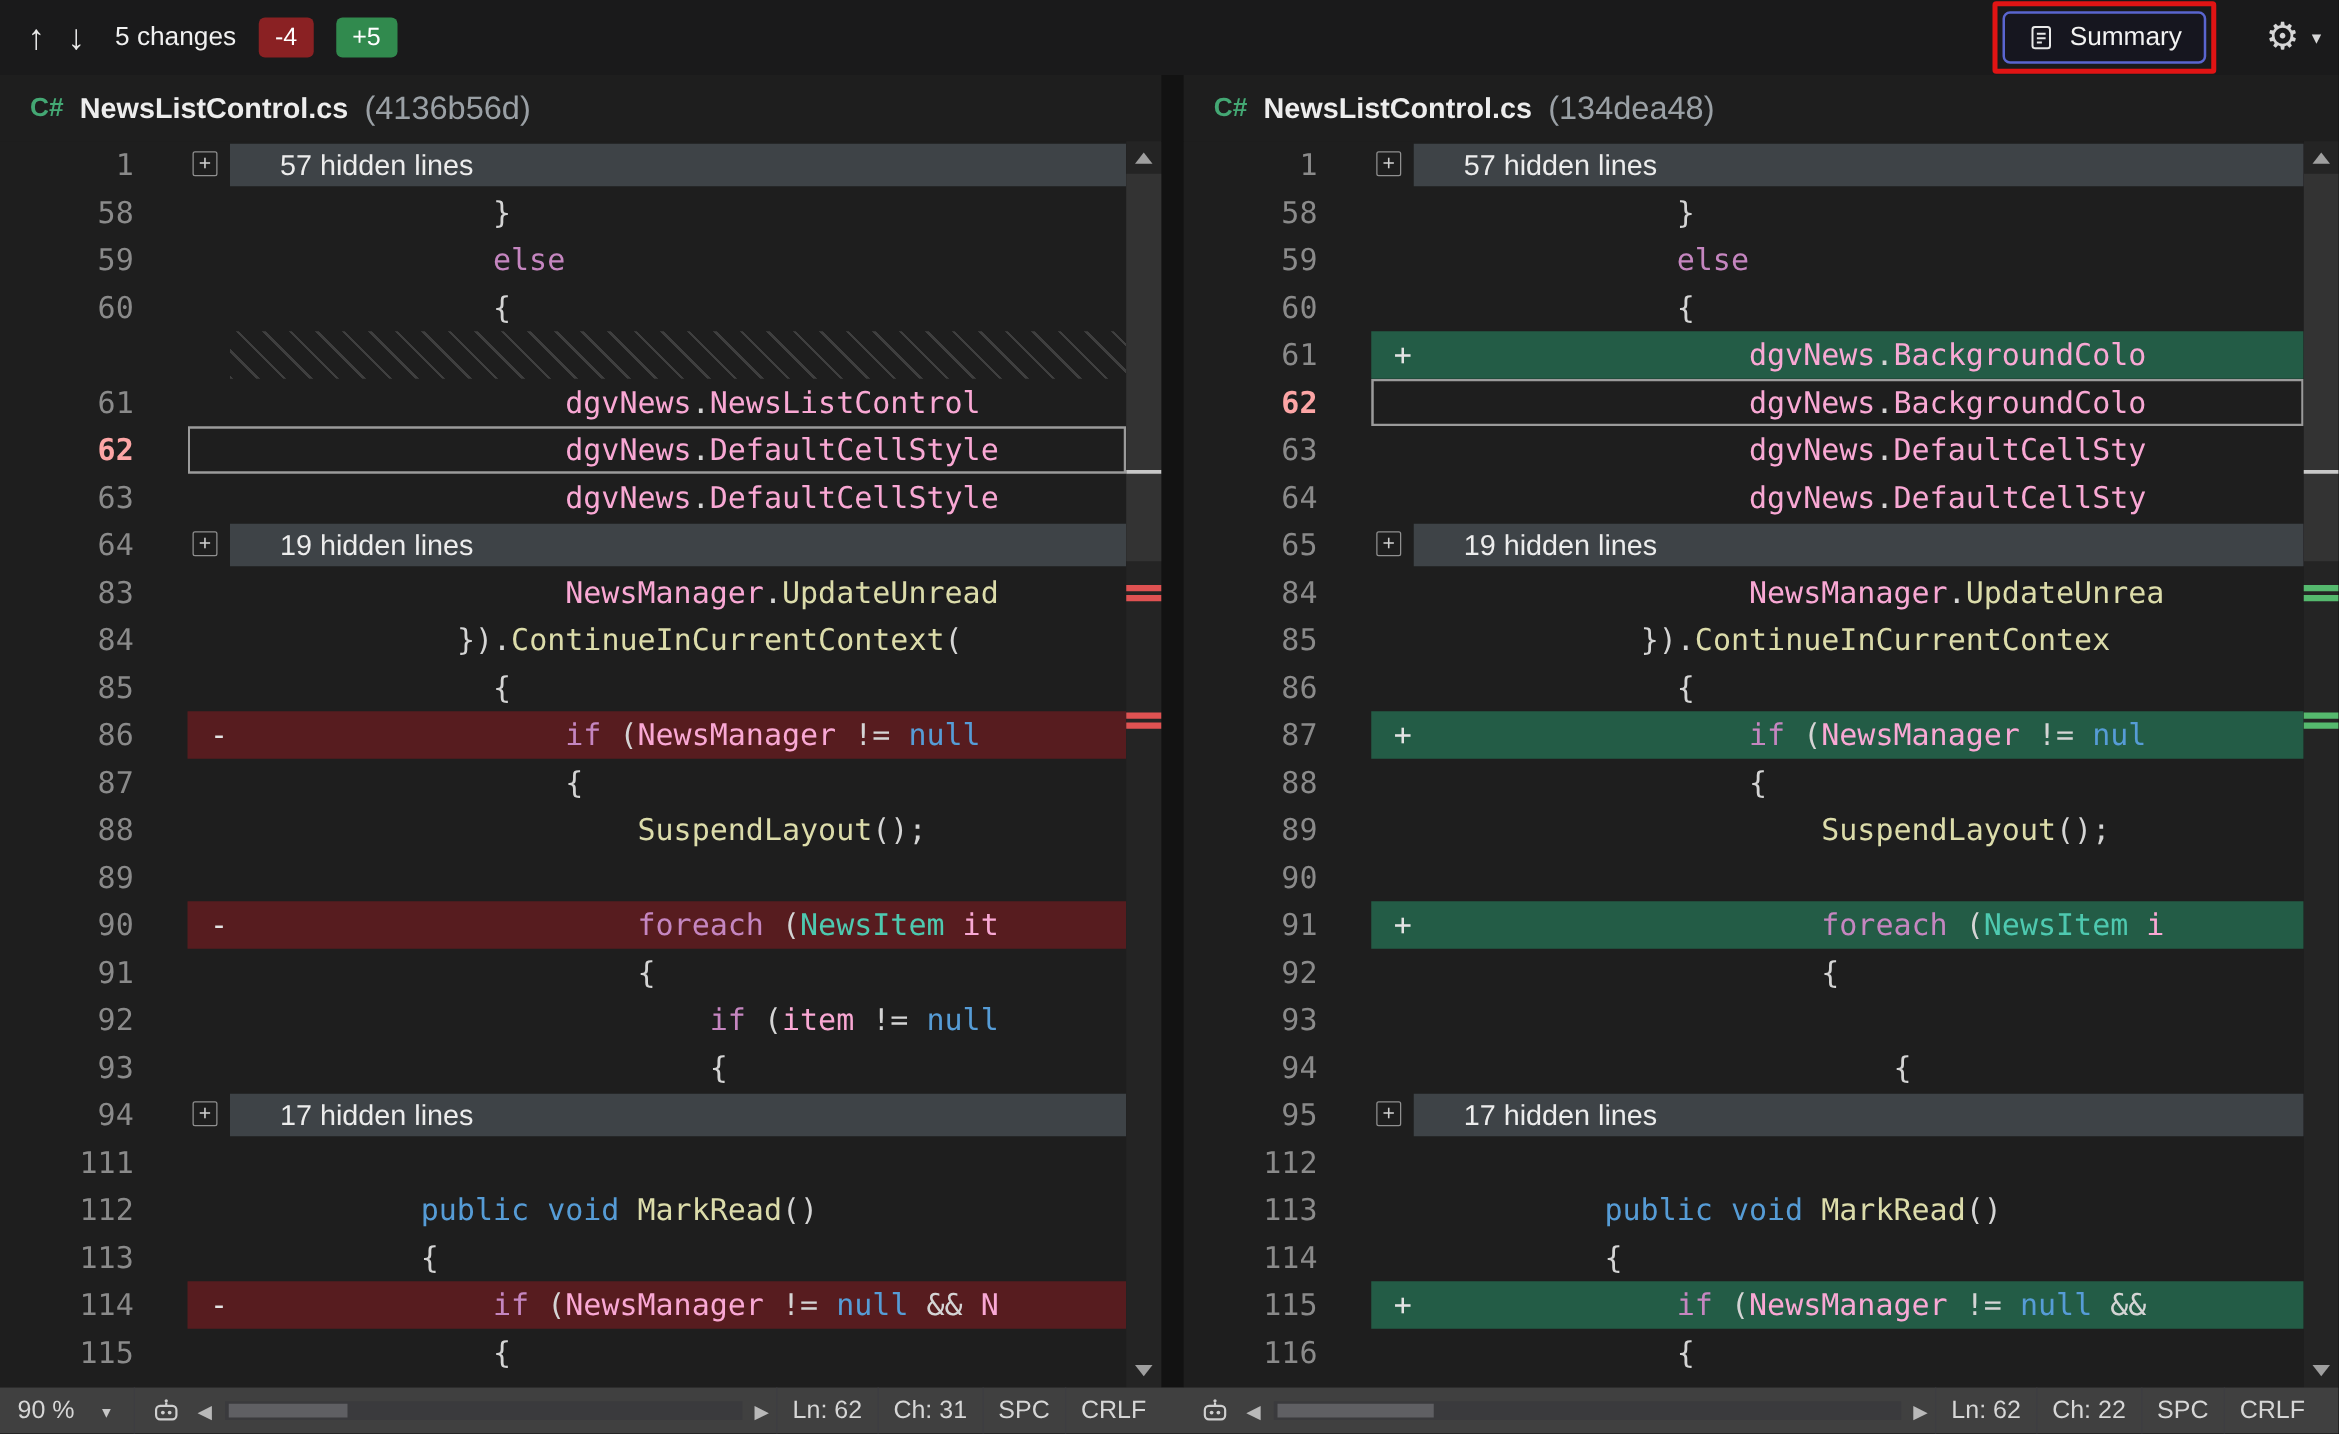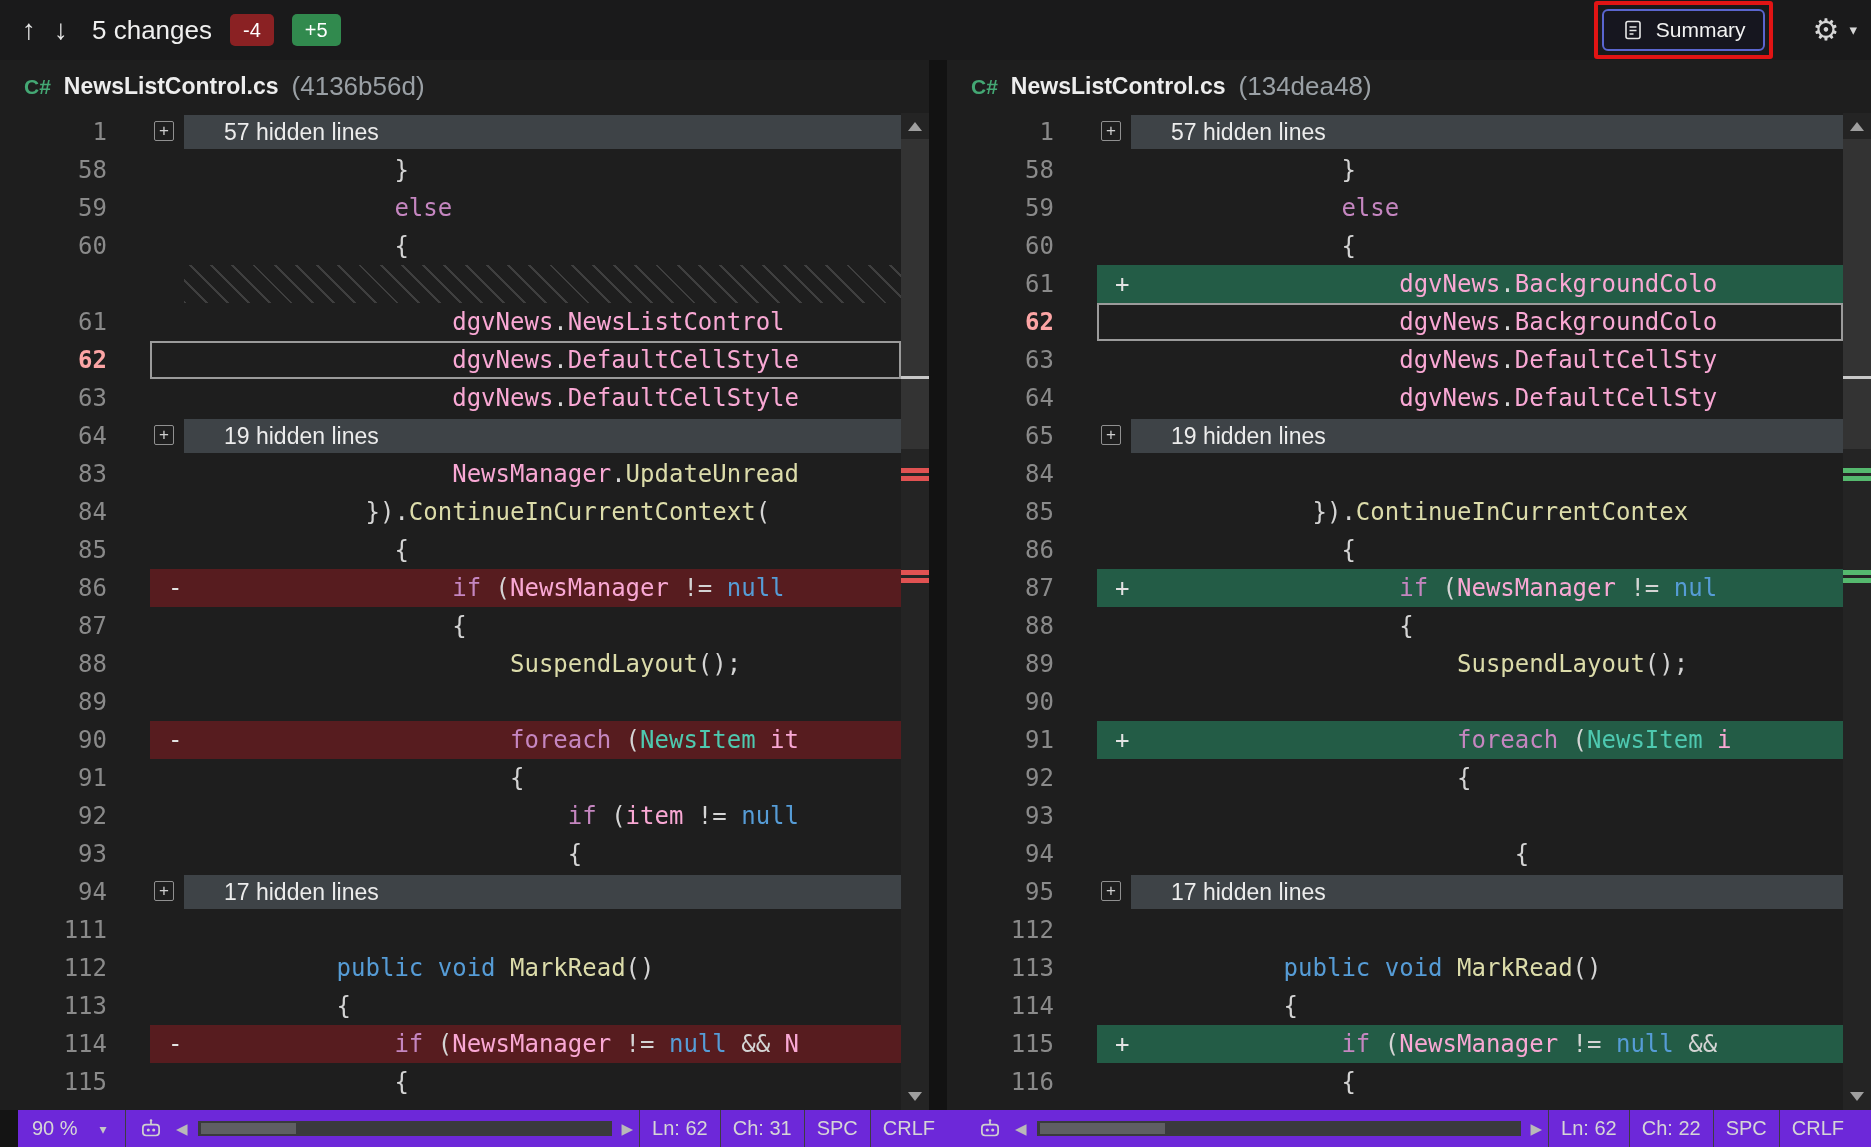--- a/index.html
+++ b/index.html
@@ -4,21 +4,21 @@
 <style>
   *{box-sizing:border-box;margin:0;padding:0}
   html,body{background:#101010}
   .app{position:relative;width:1871px;height:1147px;overflow:hidden;background:#141414;
        font-family:"Liberation Sans",sans-serif;color:#d4d4d4}
 
   
   .toolbar{position:absolute;top:0;left:0;right:0;height:60px;background:#1a1a1b;
            display:flex;align-items:center;padding:0 14px 0 22px;gap:18px}
   .tb-arrow{font-size:28px;color:#e8e8e8;cursor:pointer;line-height:1}
-  .tb-changes{font-size:26px;color:#f0f0f0;margin-left:6px}
+  .tb-changes{font-size:21px;color:#f0f0f0;margin-left:6px}
   .badge{font-size:20px;color:#ffffff;padding:4px 13px;border-radius:5px;line-height:1.2}
   .badge-del{background:#8a2123}
   .badge-add{background:#318a4e}
   .tb-spacer{flex:1}
   .annotation{border:4px solid #e11414;border-radius:3px;padding:4px;display:flex;align-items:center;margin-right:22px}
   .summary-btn{display:flex;align-items:center;gap:11px;background:#16161f;border:2px solid #5a65cf;
                border-radius:6px;padding:7px 17px;color:#f2f2f2;font-size:21px;cursor:pointer;
                font-family:"Liberation Sans",sans-serif}
   .gear{font-size:30px;color:#d6d6d6;cursor:pointer;line-height:1}
   .gear-caret{font-size:15px;color:#d6d6d6;cursor:pointer;margin-left:-8px}
@@ -58,21 +58,21 @@
 
   .vscroll{position:absolute;top:53px;bottom:0;right:0;width:28px;background:#242424}
   .sbtri{position:absolute;left:7px;width:0;height:0;border-left:7px solid transparent;border-right:7px solid transparent}
   .sbtri.up{top:9px;border-bottom:9px solid #9f9f9f}
   .sbtri.down{bottom:9px;border-top:9px solid #9f9f9f}
   .sbthumb{position:absolute;left:0;right:0;top:26px;height:310px;background:#333333}
   .sbmark{position:absolute;left:0;right:0;height:5px}
   .sbmark.cursor{height:3px;background:#c8c8c8}
 
   
-  .statusbar{position:absolute;left:18px;right:0;bottom:0;height:37px;background:#6d28d9;display:flex;
+  .statusbar{position:absolute;left:0;right:0;bottom:0;height:37px;background:#404040;display:flex;
              color:#d6d6d6;font-size:20px}
   .status-left{width:929px;flex:none;display:flex;align-items:center}
   .status-right{flex:1;display:flex;align-items:center;margin-left:18px;padding-right:15px}
   .seg{display:flex;align-items:center;height:100%;padding:0 14px}
   .seg-zoom{border-right:1px solid #3d3d41;gap:22px;min-width:108px;cursor:pointer}
   .zcaret{font-size:14px;color:#c6c6c6}
   .robot{display:flex;align-items:center;margin:0 6px 0 12px;cursor:pointer}
   .harrow{font-size:15px;color:#b9b9b9;margin:0 6px;cursor:pointer}
   .htrack{flex:1;height:15px;background:#3a3a3d;position:relative;margin:0 4px;cursor:pointer}
   .hthumb{position:absolute;top:2px;bottom:2px;background:#5f5f63}
@@ -347,20 +347,23 @@
           </div>
           <div class="row">
             <div class="gutter">65</div>
             <div class="content">
               <span class="foldbox">+</span>
               <div class="foldbar">19 hidden lines</div>
             </div>
           </div>
           <div class="row">
             <div class="gutter">84</div>
+            <div class="content">
+              <div class="codetext"><span class="tok-d">                </span><span class="tok-v">NewsManager</span><span class="tok-d">.</span><span class="tok-f">UpdateUnrea</span></div>
+            </div>
           </div>
           <div class="row">
             <div class="gutter">85</div>
             <div class="content">
               <div class="codetext"><span class="tok-d">          </span><span class="tok-d">}).</span><span class="tok-f">ContinueInCurrentContex</span></div>
             </div>
           </div>
           <div class="row">
             <div class="gutter">86</div>
             <div class="content">

